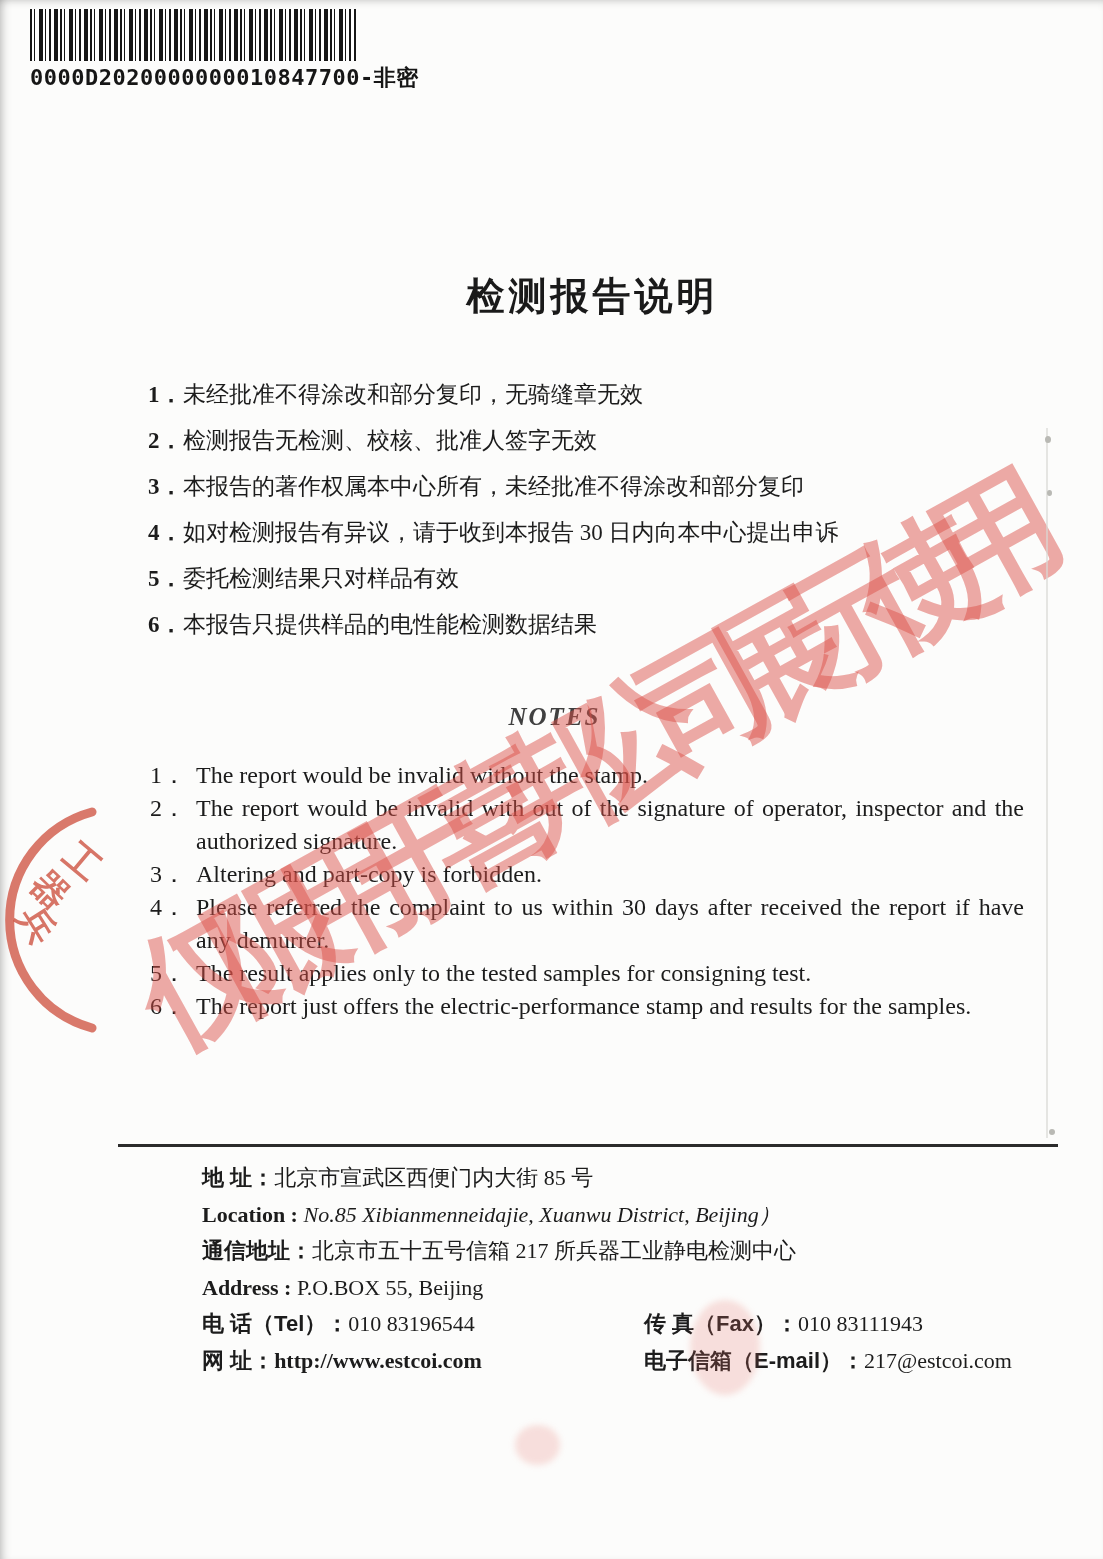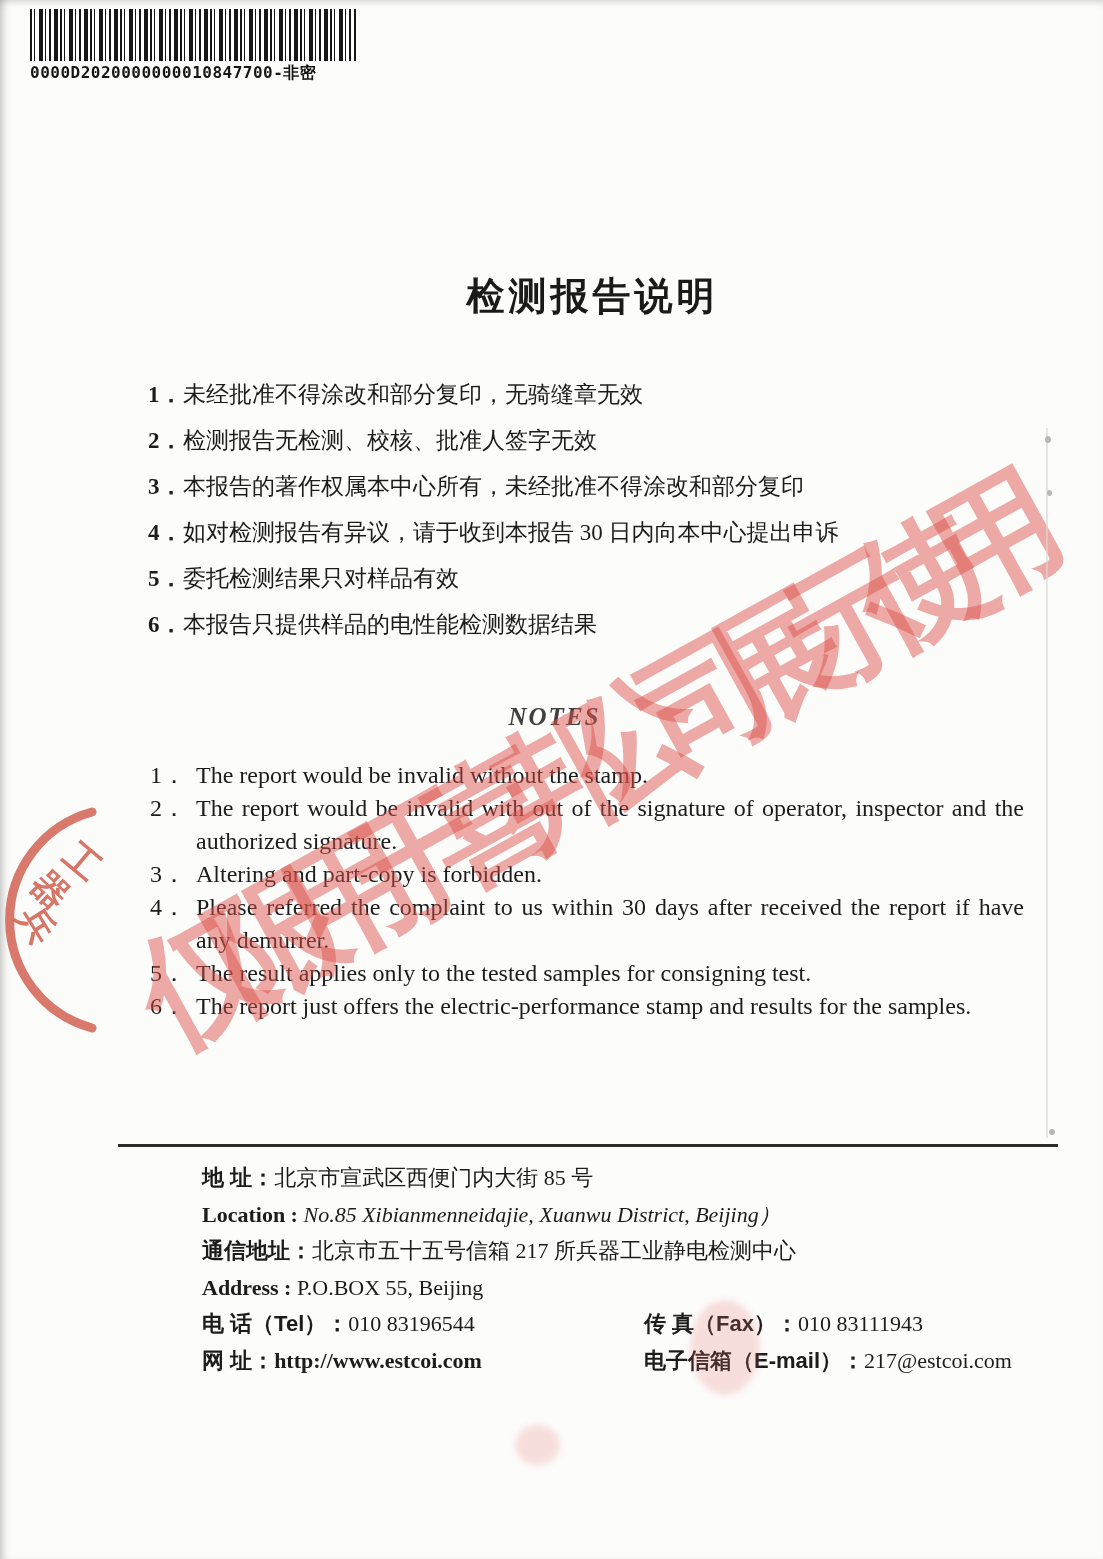--- a/index.html
+++ b/index.html
@@ -12,21 +12,21 @@
   
   .barcode{
     position:absolute; left:30px; top:9px; width:326px; height:52px;
     background:repeating-linear-gradient(90deg,
       #161616 0 2px,#fff 2px 4px,#161616 4px 5px,#fff 5px 9px,
       #161616 9px 13px,#fff 13px 15px,#161616 15px 16px,#fff 16px 19px,
       #161616 19px 21px,#fff 21px 24px,#161616 24px 28px,#fff 28px 30px);
   }
   .barcode-text{
     position:absolute; left:30px; top:63px; font-family:"DejaVu Sans Mono","Liberation Sans",monospace;
-    font-size:16px; font-weight:bold; letter-spacing:.5px; color:#161616;
+    font-size:22px; font-weight:bold; letter-spacing:.5px; color:#161616;
   }
   .doc-title{
     position:absolute; left:0; top:271px; width:100%; text-align:center;
     font-size:38px; font-weight:bold; letter-spacing:4px; color:#1a1a1a;padding-left:41px;
   }
   
   .cn-list{ position:absolute; left:148px; top:381px; width:880px; }
   .cn-item{ display:flex; height:27px; margin-bottom:19px; font-size:23px; line-height:27px; }
   .cn-item .num{ font-weight:bold; width:35px; flex:0 0 35px; }
   .notes-title{

